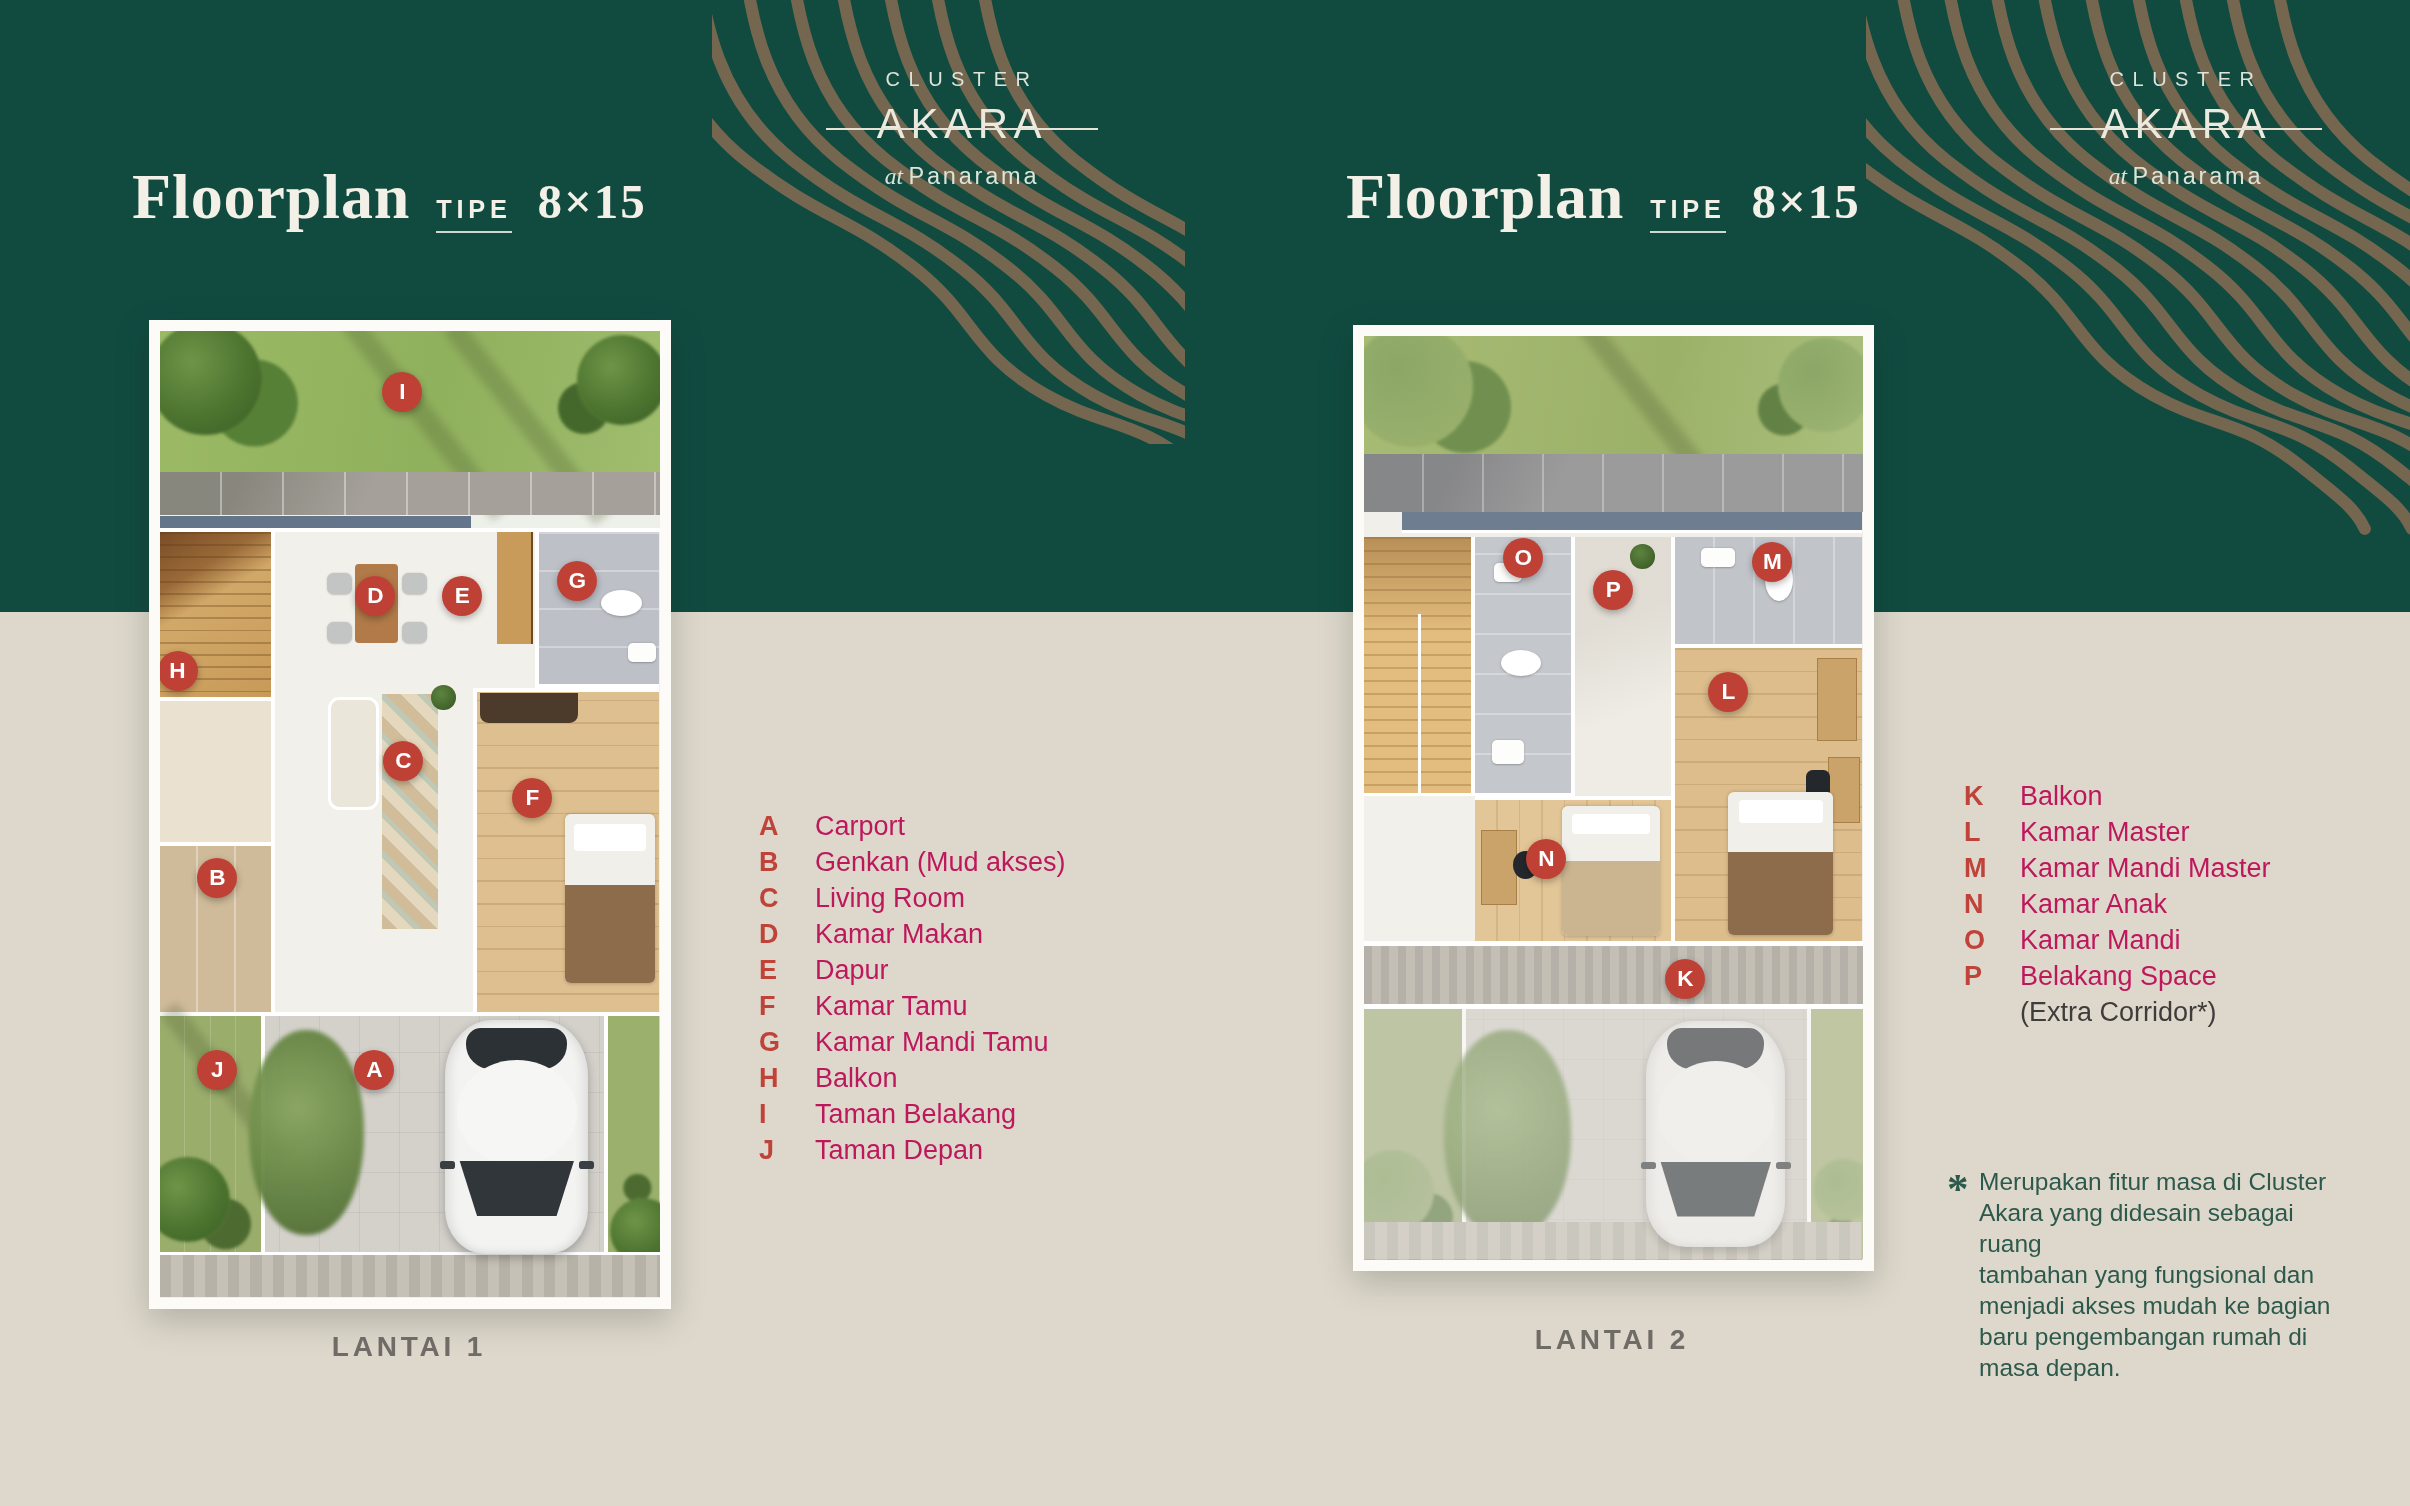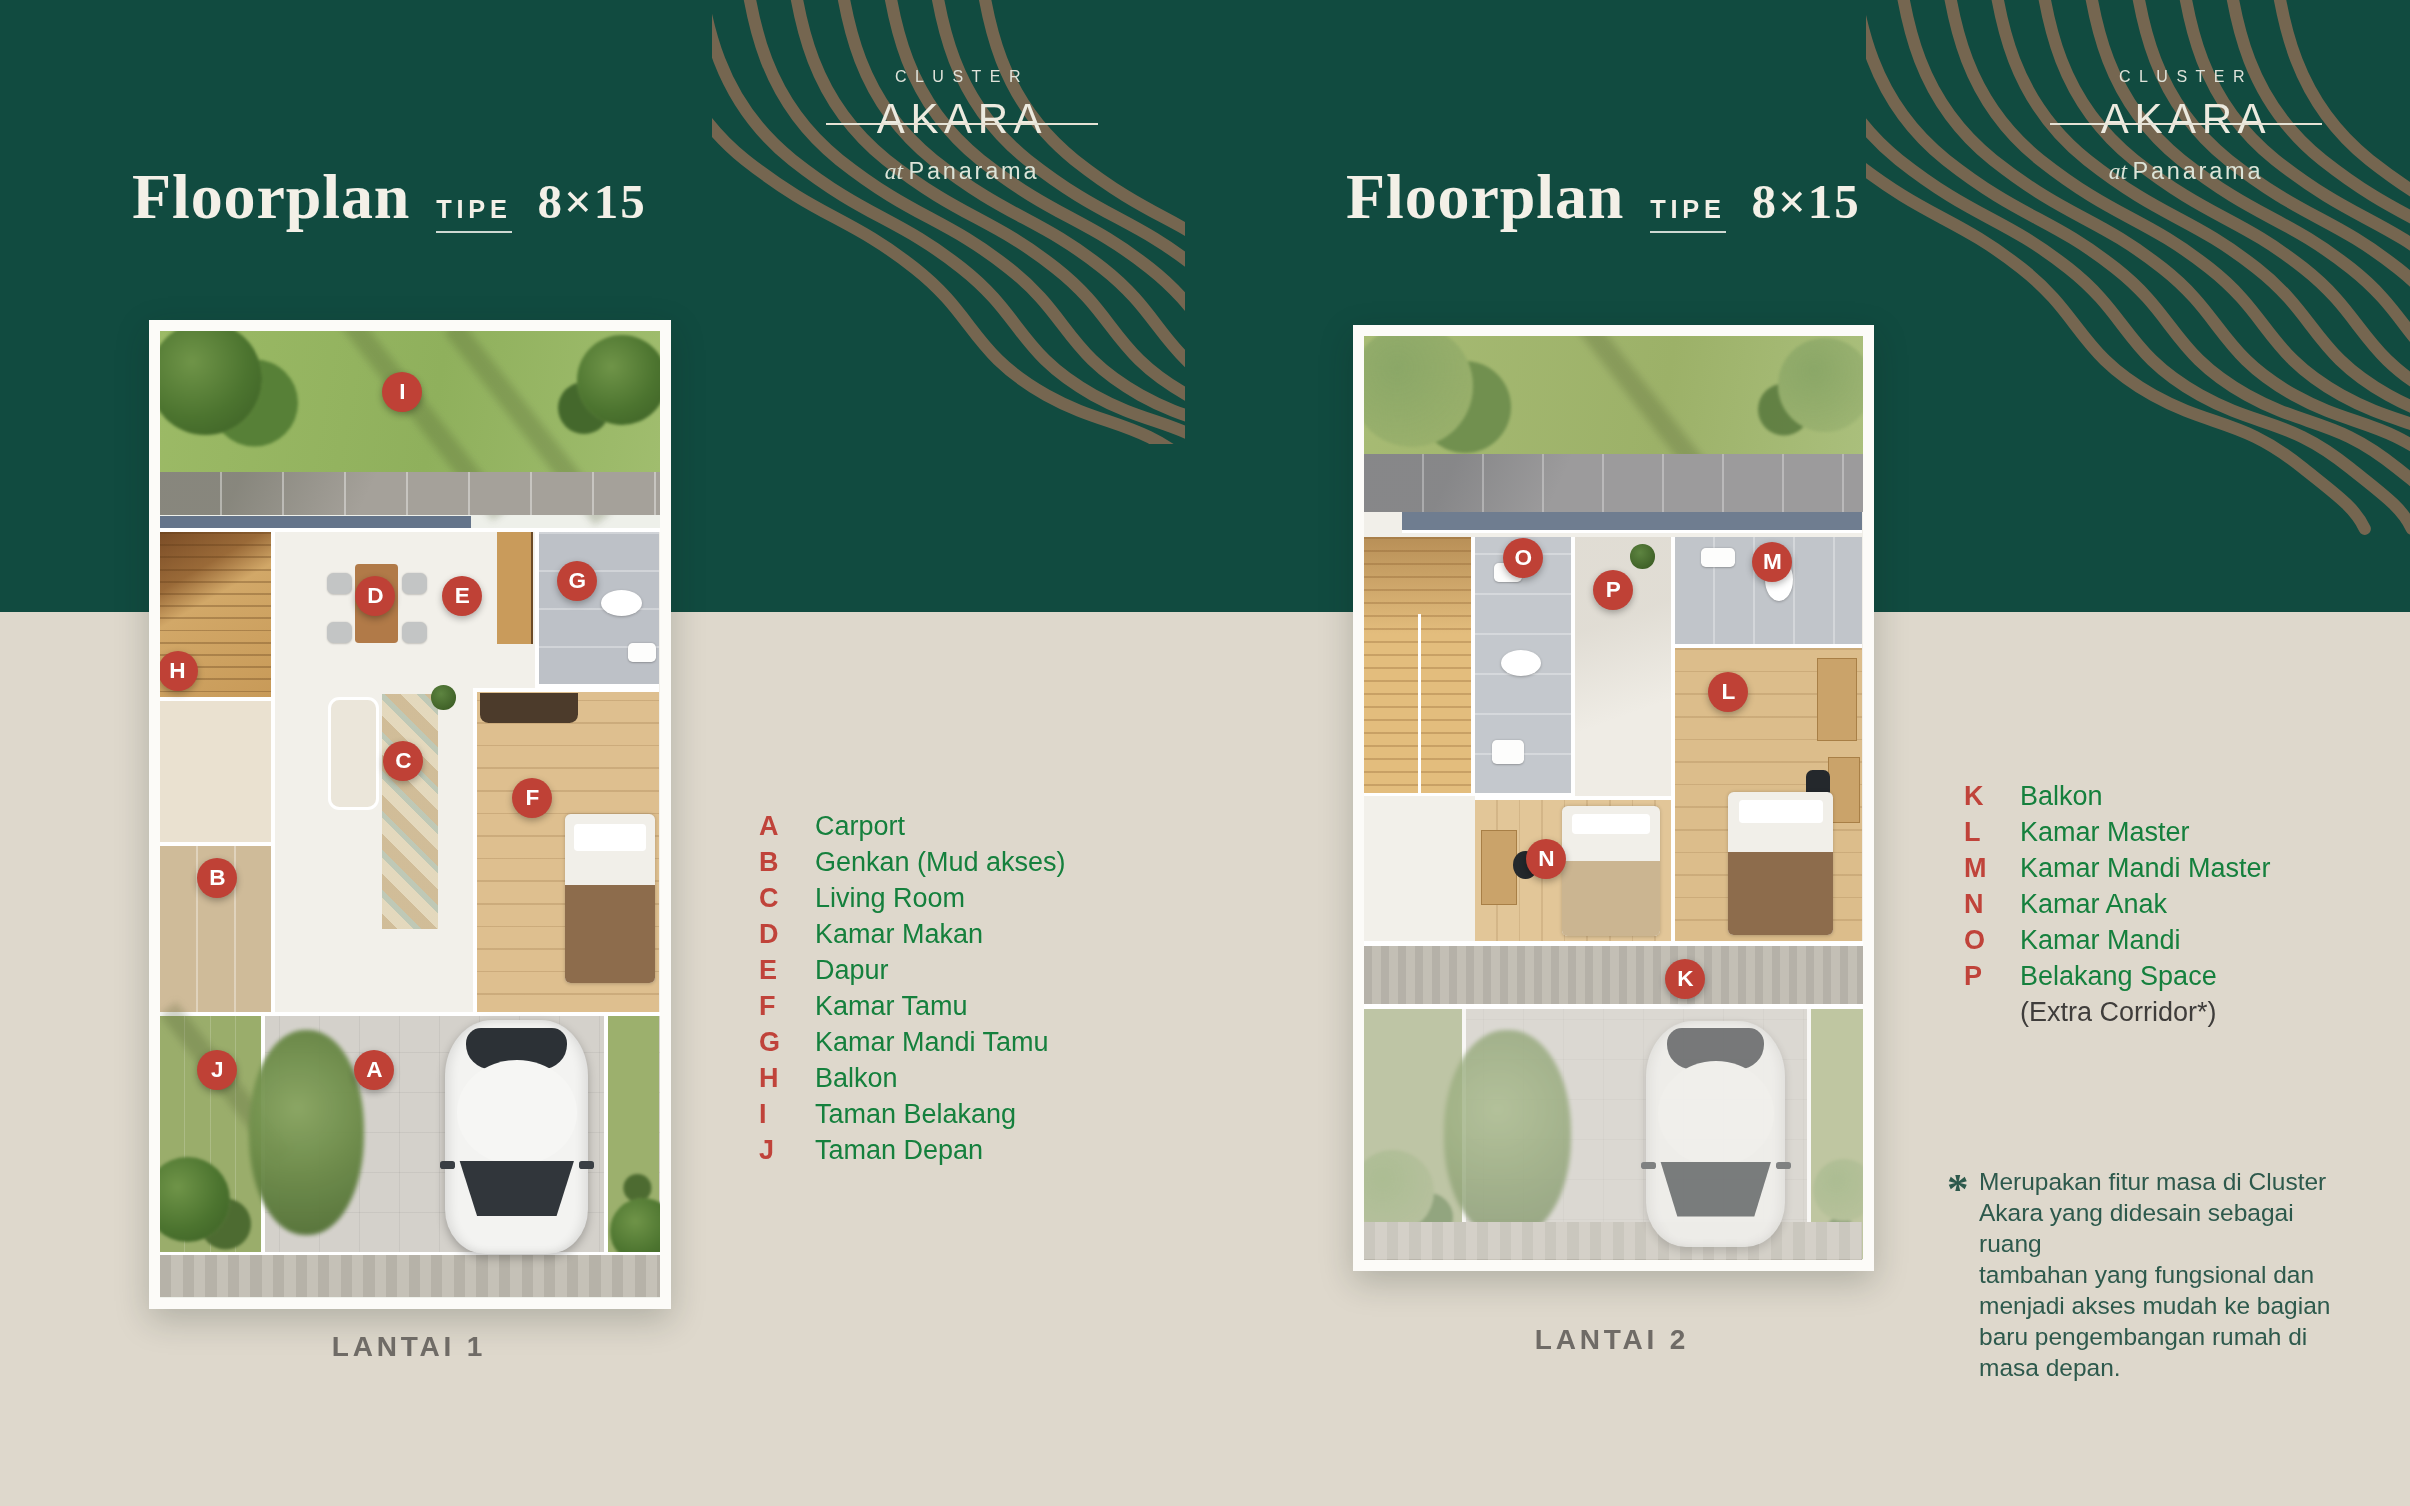--- a/index.html
+++ b/index.html
@@ -23,21 +23,21 @@
   .panel-1 .title { left:132px; }
   .panel-2 .title { left:141px; }
   .t-main { font-family:"Liberation Serif", serif; font-size:64px; font-weight:600; letter-spacing:0.9px; }
   .t-type { font-size:25.4px; font-weight:600; letter-spacing:4.7px; border-bottom:2.8px solid #cfd8d2; padding-bottom:6.6px; }
   .t-size { font-family:"Liberation Serif", serif; font-size:49px; font-weight:600; letter-spacing:1.9px; }
 
   
   .logo { position:absolute; top:68px; width:226px; text-align:center; color:#e9e6da; }
   .panel-1 .logo { left:849px; }
   .panel-2 .logo { left:868px; }
-  .l-cluster { font-size:16px; letter-spacing:8.5px; color:#dfe3da; }
+  .l-cluster { font-size:20px; letter-spacing:8.5px; color:#dfe3da; }
   .l-akara { position:relative; margin-top:9.4px; font-size:42px; letter-spacing:5.6px; font-weight:400; color:#eceadf; }
   .l-akara::after { content:""; position:absolute; left:-22.6px; right:-22.6px; top:57%; height:1.9px; background:#e6e2d5; }
   .l-sub { margin-top:15px; font-size:23.5px; color:#dce4d8; letter-spacing:2.8px; }
   .l-sub em { font-family:"Liberation Serif", serif; font-style:italic; letter-spacing:0; margin-right:5.6px; }
 
   
   .fp { position:absolute; background:#fcfbf8; padding:11.3px; box-shadow:0 11.3px 32px rgba(20,30,25,.22); }
   .fp1 { left:149px; top:320px; width:522px; height:989px; }
   .fp2 { left:148px; top:325px; width:521px; height:946px; }
   .fp-content { position:relative; width:100%; height:100%; overflow:hidden; background:#eef0ea; }
@@ -142,21 +142,21 @@
   .grassr2 { position:absolute; left:443px; top:0; width:56px; height:250px; background:#a8b47e; border-left:4.7px solid #fff; }
   .deck2 { position:absolute; left:0; top:213px; width:498px; height:38px;
            background:repeating-linear-gradient(90deg,#b9b5ab 0 11.3px,#c8c4ba 11.3px 22.6px); }
 
   
   .legend { position:absolute; left:759px; }
   .panel-1 .legend { top:808px; }
   .panel-2 .legend { top:778px; }
   .lrow { display:flex; line-height:36px; font-size:27px; }
   .lkey { width:56px; color:#c0433a; font-weight:bold; }
-  .llab { color:#15803d; }
+  .llab { color:#be185d; }
   .llab2 { margin-left:56px; line-height:36px; font-size:27px; color:#3f3d3b; }
 
   
   .caption { position:absolute; width:282px; text-align:center; font-weight:bold; font-size:28px;
              letter-spacing:3.8px; color:#6f6b66; }
   .panel-1 .caption { left:268px; top:1331px; }
   .panel-2 .caption { left:266px; top:1324px; }
 
   
   .footnote { position:absolute; left:742px; top:1166px; width:386px; color:#2d594c; }

